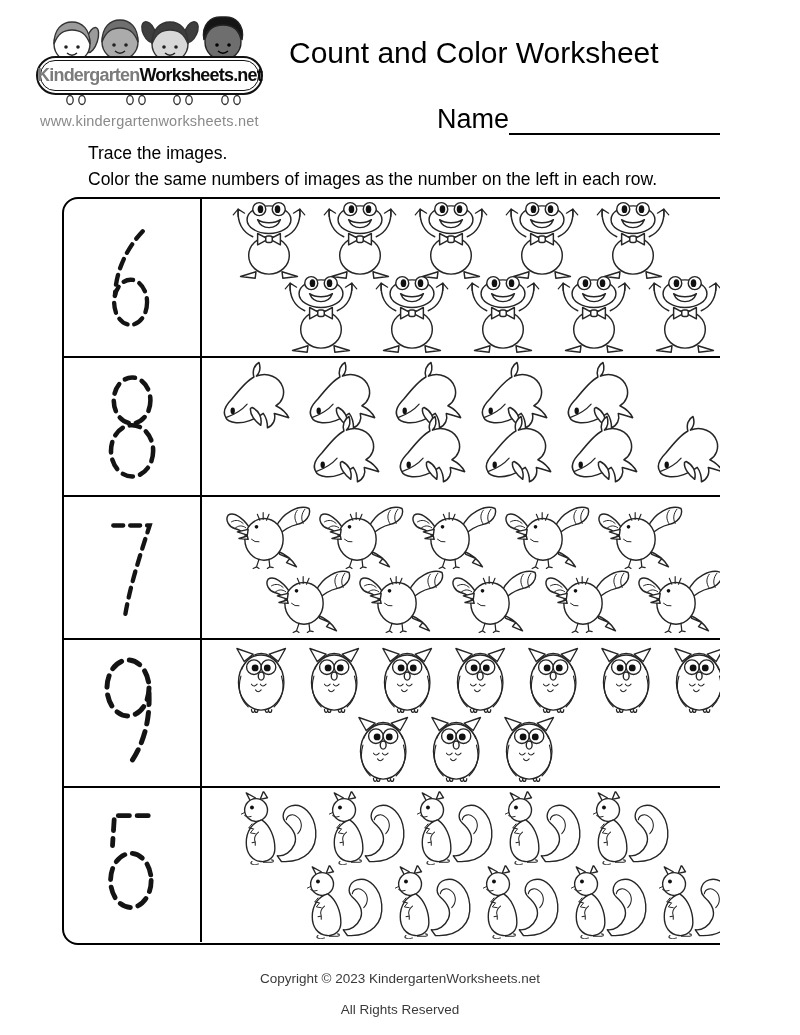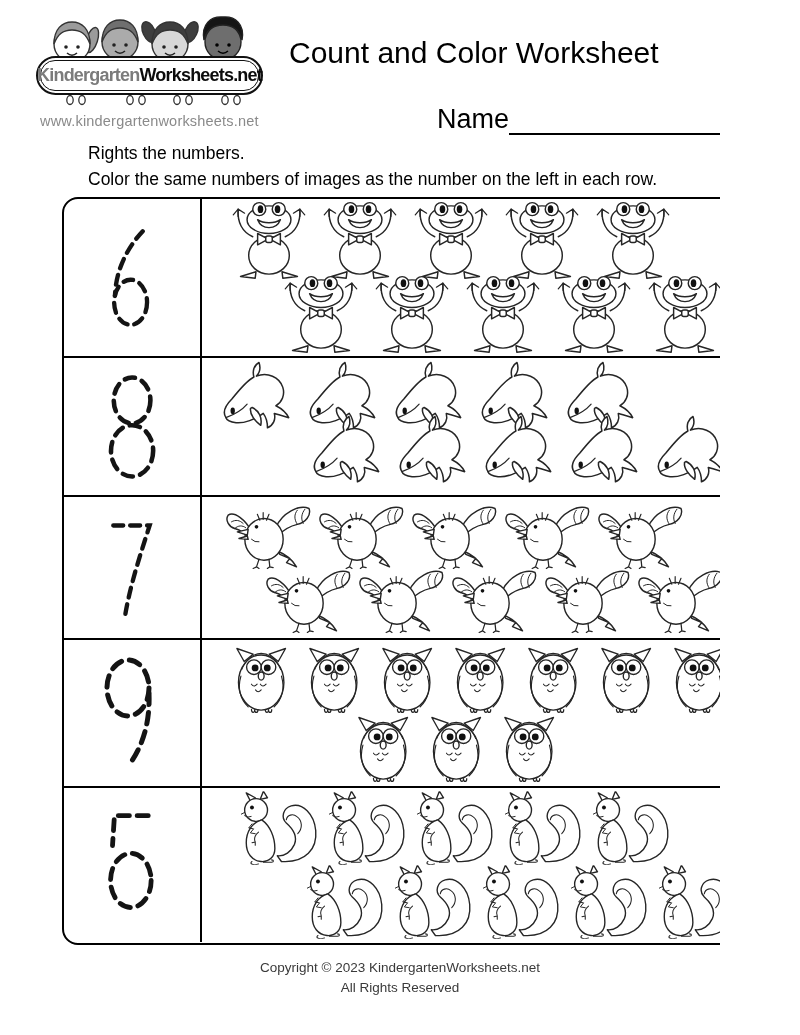--- a/index.html
+++ b/index.html
@@ -30,21 +30,21 @@
   .t-row{display:flex;box-sizing:border-box;border-bottom:2px solid #000;}
   .t-row:last-child{border-bottom:none;}
   .num-cell{width:136px;flex:none;border-right:2px solid #000;display:flex;align-items:center;justify-content:center;}
   .img-cell{flex:1;overflow:hidden;}
   .animal-line{display:flex;}
   .animal{flex:none;}
   .digit path,.digit ellipse{fill:none;stroke:#141414;stroke-width:5;stroke-dasharray:11.5 8;stroke-linecap:round;}
 
   
   .footer{position:absolute;left:0;top:958px;width:800px;text-align:center;font-size:13.5px;color:#3a3a3a;line-height:1.4;}
-  .footer div{margin:1px;}
+  .footer div{margin:12px;}
 
   .sym-defs{position:absolute;width:0;height:0;overflow:hidden;}
 </style>
 </head>
 <body>
 
 <svg class="sym-defs" aria-hidden="true">
 <defs>
 <symbol id="sym-frog" viewBox="0 0 100 96">
   <g stroke="#262626" stroke-width="1.8" fill="#fff" stroke-linecap="round" stroke-linejoin="round">
@@ -186,21 +186,21 @@
     <div class="logo-url">www.kindergartenworksheets.net</div>
   </div>
 
   <h1 class="page-title">Count and Color Worksheet</h1>
   <div class="name-row">
     <span>Name</span>
       <span class="name-line"></span>
   </div>
 
   <div class="instructions">
-    <p>Rights the numbers.</p>
+    <p>Trace the images.</p>
     <p>Color the same numbers of images as the number on the left in each row.</p>
   </div>
 
   <div class="count-table" id="count-table">
       <div class="t-row" style="height:159px">
     <div class="num-cell">
       <svg class="digit" viewBox="0 0 70 120" style="height:104px">
             <path d="M47 6 C30 24 16 50 15 80"></path>
             <ellipse cx="33" cy="88" rx="19" ry="26"></ellipse>
           </svg>

